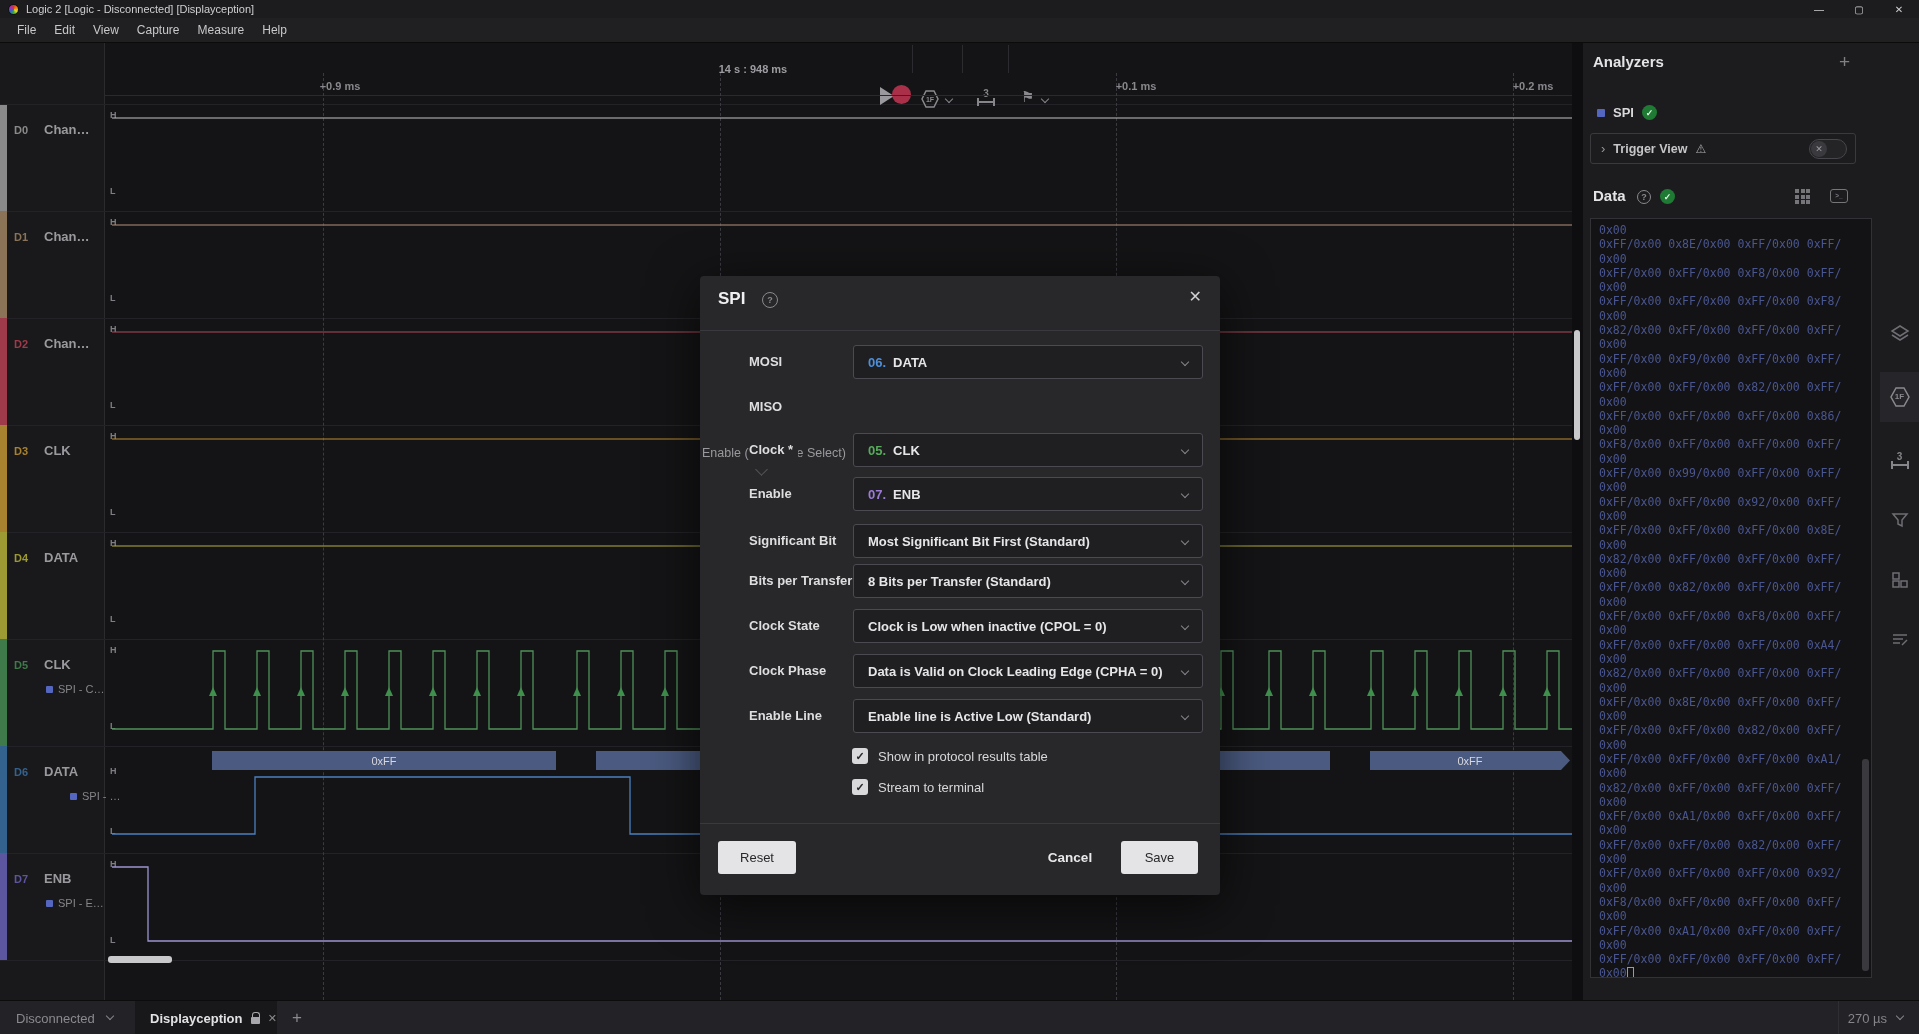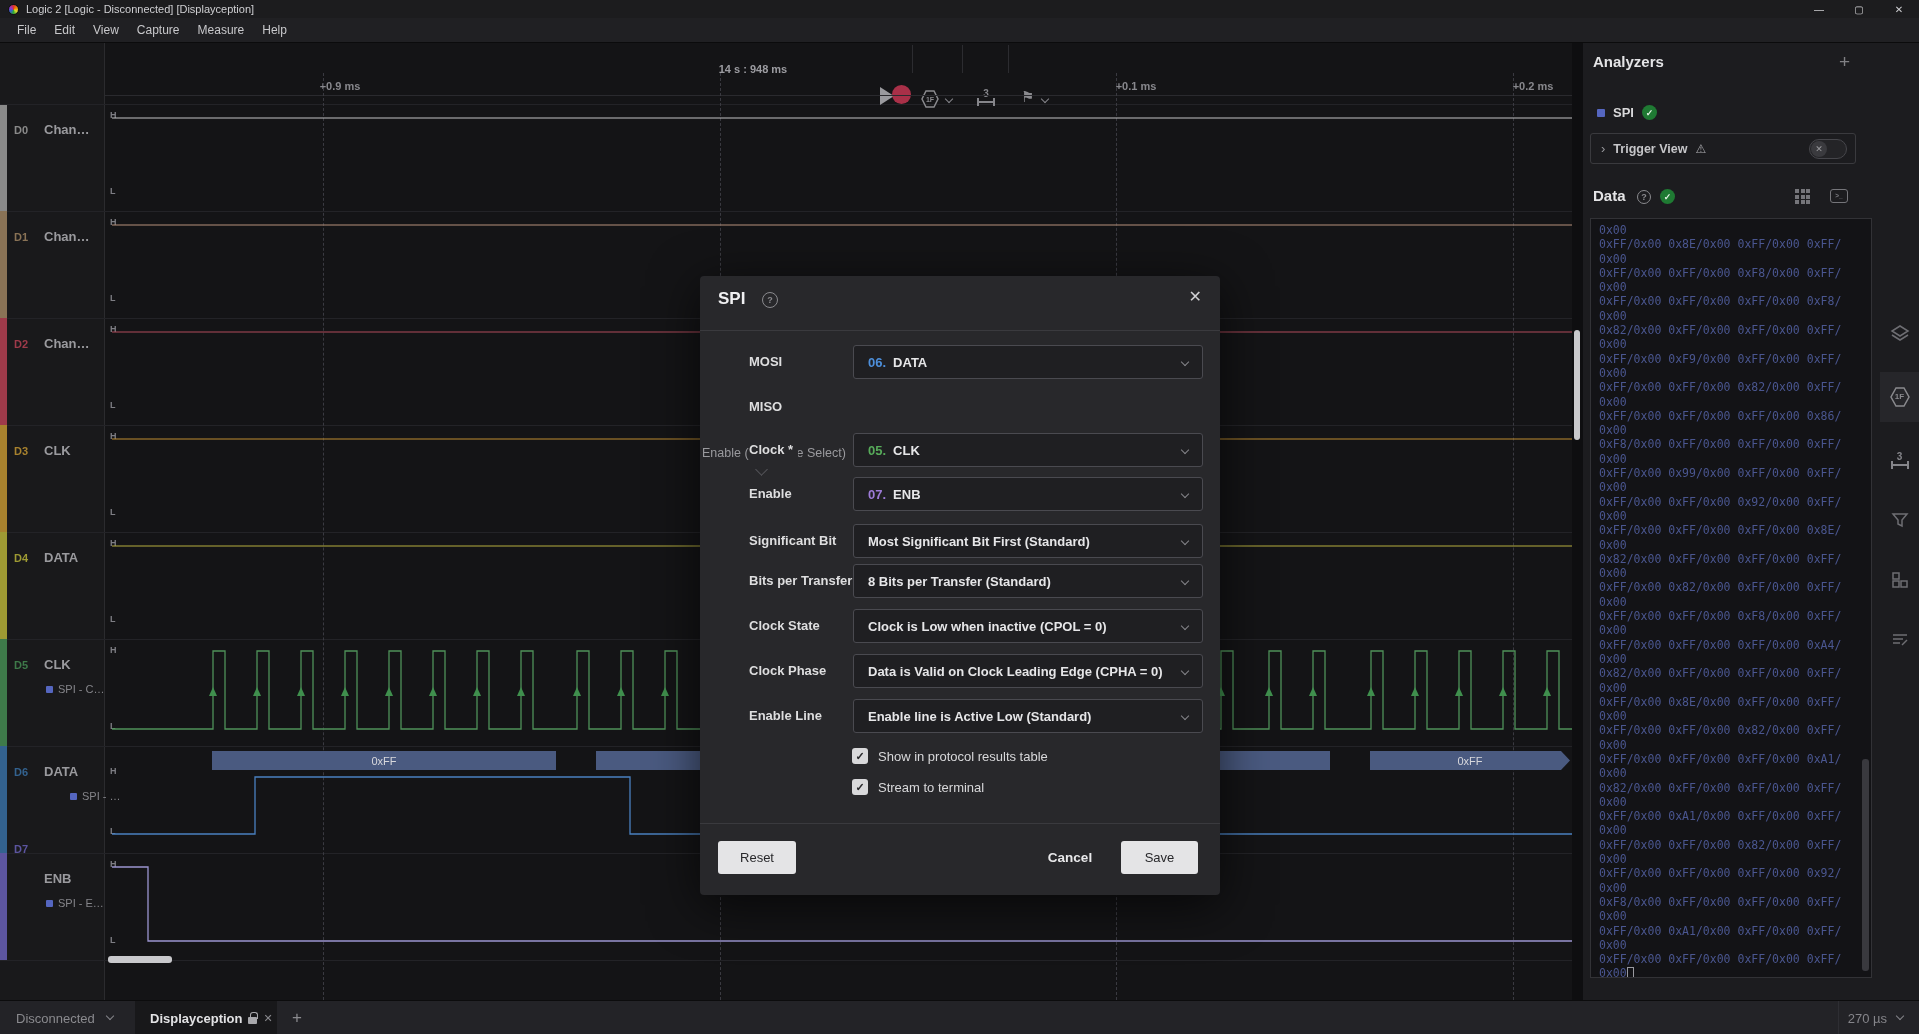--- a/index.html
+++ b/index.html
@@ -122,21 +122,21 @@
   .hexbadge { position:relative; width:22px; height:22px; }
   .hexbadge svg { position:absolute; left:0; top:0; }
   .hexbadge span { position:absolute; width:22px; text-align:center; top:6px; font-size:8px; font-weight:bold; }
 
   
   #statusbar { position:absolute; top:1000px; left:0; width:1919px; height:34px; background:#232327;
     border-top:1px solid #0c0c0d; }
   #disc { position:absolute; left:16px; top:0; height:34px; display:flex; align-items:center; gap:12px;
     color:#8a8a8e; font-size:13px; }
   #tab { position:absolute; left:135px; top:0; width:142px; height:34px; background:#18181a;
-    display:flex; align-items:center; padding-left:15px; gap:6px; }
+    display:flex; align-items:center; padding-left:15px; gap:6px;justify-content:space-between; }
   #tab .tname { color:#e2e2e4; font-size:13px; font-weight:bold; }
   .lockicon { position:relative; width:9px; height:12px; }
   .lockicon::before { content:""; position:absolute; left:1.5px; top:0; width:6px; height:6px;
     border:1.5px solid #a8a8ac; border-bottom:none; border-radius:3px 3px 0 0; }
   .lockicon::after { content:""; position:absolute; left:0; top:5px; width:9px; height:7px;
     background:#a8a8ac; border-radius:1px; }
   #tab .x { color:#8a8a8e; font-size:11px; }
   #tab-add { position:absolute; left:292px; top:7px; color:#8a8a8e; font-size:17px; }
   #sb-divider { position:absolute; left:1838px; top:0; width:1px; height:34px; background:#2e2e33; }
   #winsize { position:absolute; right:16px; top:0; height:34px; display:flex; align-items:center; gap:10px;
@@ -230,21 +230,21 @@
             <div class="ch-sub" style="top: 747px; margin-left: 24px;">
               <span class="sq"></span>
               <span>SPI - …</span>
             </div>
             <div class="hl" style="left: 110px; top: 723px;">H</div>
             <div class="hl" style="left: 110px; top: 783px;">L</div>
             <div class="row-border" style="top: 810px;"></div>
           </div>
           <div>
             <div class="stripe" style="top: 810px; height: 107px; background: rgb(92, 85, 160);"></div>
-            <div class="ch-num" style="top: 800px; color: rgb(92, 85, 160);">D7</div>
+            <div class="ch-num" style="top: 830px; color: rgb(92, 85, 160);">D7</div>
             <div class="ch-name" style="top: 828px;">ENB</div>
             <div class="ch-sub" style="top: 854px;">
               <span class="sq"></span>
               <span>SPI - E…</span>
             </div>
             <div class="hl" style="left: 110px; top: 816px;">H</div>
             <div class="hl" style="left: 110px; top: 892px;">L</div>
             <div class="row-border" style="top: 917px;"></div>
           </div>
           <div class="row-border" style="top: 61px;"></div>

